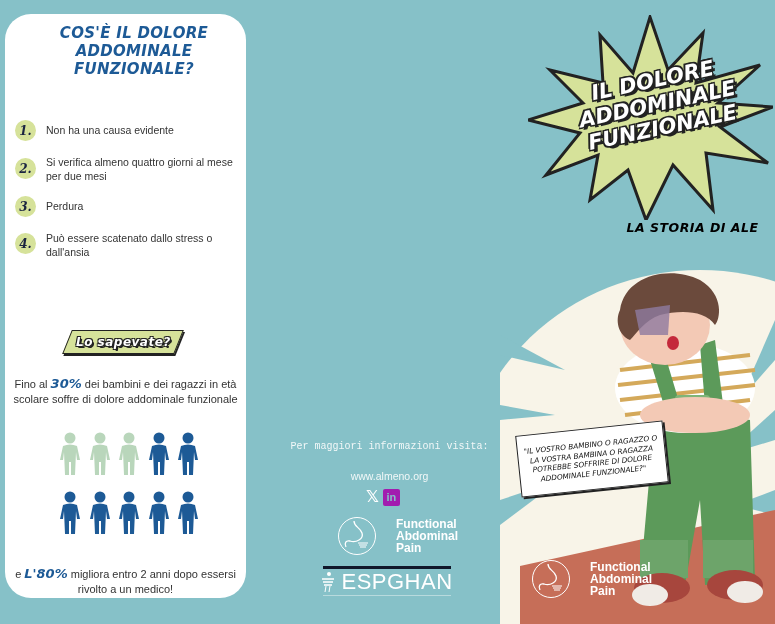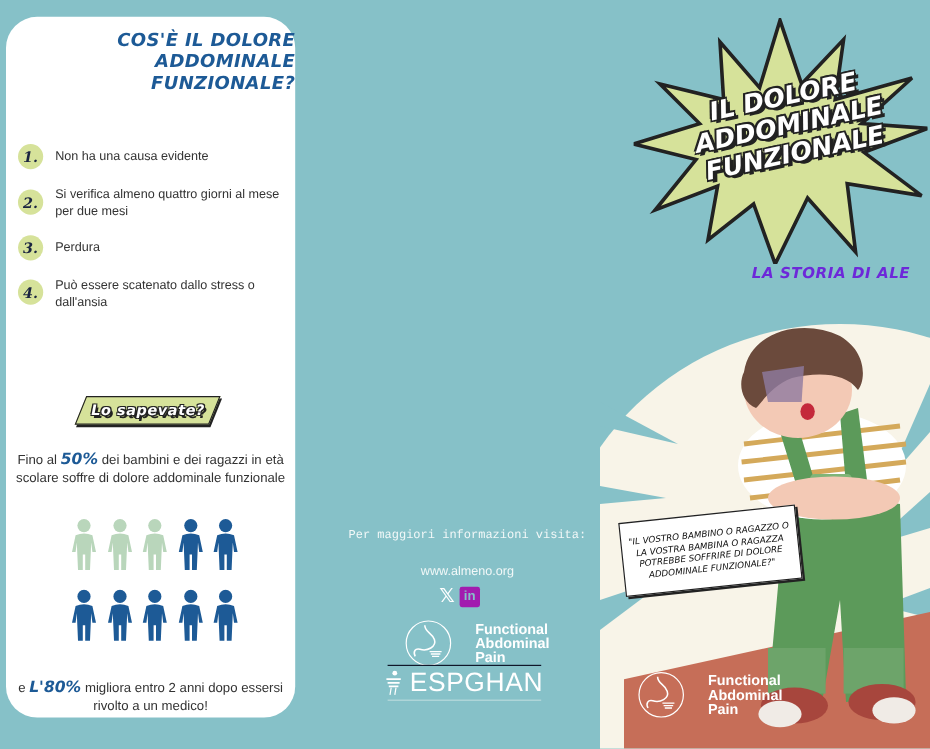--- a/index.html
+++ b/index.html
@@ -5,21 +5,21 @@
   * { box-sizing: border-box; margin: 0; padding: 0; }
   html, body { width: 775px; height: 624px; overflow: hidden; }
   body { background: #86c1c8; font-family: "Liberation Sans", sans-serif; position: relative; }
 
   
   .card {
     position: absolute; left: 5px; top: 14px; width: 241px; height: 584px;
     background: #ffffff; border-radius: 26px;
   }
   .card-title {
-    position: absolute; left: 0; top: 10px; width: 241px; text-align: right;
+    position: absolute; left: 0; top: 10px; width: 241px; text-align: center;
     font-family: "DejaVu Sans", sans-serif; font-weight: bold; font-style: italic;
     font-size: 15px; line-height: 18px; color: #1d5a96; letter-spacing: 0.3px;
     text-transform: uppercase;
     padding-left: 17px;
   }
   .intro {
     position: absolute; left: 7px; top: 64px; width: 230px;
     font-size: 12px; line-height: 16px; font-weight: bold; color: #222;
   }
   .list-item { position: absolute; left: 10px; width: 225px; display: flex; align-items: flex-start; }
@@ -71,40 +71,40 @@
   .socials { position: absolute; left: 366px; top: 488px; display: flex; gap: 4px; align-items: center; }
   .x-icon { font-family: "DejaVu Sans", sans-serif; font-weight: bold; font-size: 16px; color: #fff; line-height: 18px; }
   .in-icon {
     width: 17px; height: 17px; background: #a21caf; border-radius: 2px; color: #86c1c8;
     font-weight: bold; font-size: 11px; display: flex; align-items: center; justify-content: center;
   }
   .fap-logo { position: absolute; display: flex; align-items: center; }
   .fap-circle { width: 38px; height: 38px; border: 1.5px solid #fff; border-radius: 50%; position: relative; }
   .fap-text { margin-left: 20px; color: #fff; font-weight: bold; font-size: 12px; line-height: 12px; }
   .espghan {
-    position: absolute; left: 323px; top: 554px; width: 128px; height: 30px;
-    border-top: 1px solid #0f172a; border-bottom: 1px solid #b8dadd;
+    position: absolute; left: 323px; top: 566px; width: 128px; height: 30px;
+    border-top: 3px solid #0f172a; border-bottom: 1px solid #b8dadd;
     display: flex; align-items: center; justify-content: center; gap: 6px;
   }
   .espghan-text { color: #fff; font-size: 22px; letter-spacing: 0.5px; }
   .espghan-icon { width: 14px; height: 22px; position: relative; }
 
   
   .burst { position: absolute; left: 528px; top: 15px; width: 245px; height: 205px; }
   .burst-title {
     position: absolute; left: 555px; top: 68px; width: 205px; text-align: center;
     transform: rotate(-12deg); transform-origin: center;
     font-family: "DejaVu Sans", sans-serif; font-weight: bold; font-style: italic;
     font-size: 21px; line-height: 24px; color: #fff; text-transform: uppercase;
     text-shadow: -1.5px -1.5px 0 #222, 1.5px -1.5px 0 #222, -1.5px 1.5px 0 #222, 1.5px 1.5px 0 #222, 3px 3px 0 #222;
   }
   .subtitle {
     position: absolute; left: 610px; top: 220px; width: 165px; text-align: center;
     font-family: "DejaVu Sans", sans-serif; font-weight: bold; font-style: italic;
-    font-size: 12.5px; color: #6d28d9; text-transform: uppercase; letter-spacing: 0.5px;
+    font-size: 12.5px; color: #000000; text-transform: uppercase; letter-spacing: 0.5px;
   }
   .scene { position: absolute; left: 500px; top: 240px; width: 275px; height: 384px; }
   .quote-box {
     position: absolute; left: 518px; top: 428px; width: 148px; height: 62px;
     background: #fff; border: 1.5px solid #222; box-shadow: 2px 2px 0 #222;
     transform: rotate(-6deg); display: flex; align-items: center; justify-content: center;
   }
   .quote-text {
     font-family: "DejaVu Sans", sans-serif; font-style: italic; font-size: 7.3px;
     line-height: 9.5px; text-align: center; color: #111; text-transform: uppercase; padding: 0 4px;
@@ -132,21 +132,21 @@
     <div class="num-badge" style="margin-top:5px">4.</div>
     <div class="list-text">Può essere scatenato dallo stress o dall'ansia</div>
   </div>
 
 
   <div class="lo-sapevate">
     <span>Lo sapevate?</span>
   </div>
 
   <div class="stat1">
-    <span>Fino al </span><span class="big-pct">50%</span><span> dei bambini e dei ragazzi in età scolare soffre di dolore addominale funzionale</span>
+    <span>Fino al </span><span class="big-pct">30%</span><span> dei bambini e dei ragazzi in età scolare soffre di dolore addominale funzionale</span>
   </div>
 
   <div class="people-row" id="row1" style="top:418px">
       <svg class="person" viewBox="0 0 22 44">
         <circle cx="11" cy="6" r="5.5" fill="#b9d6bb"></circle>
         <path d="M4 14 Q11 11 18 14 L21 28 L18 28 L17 20 L16 43 L12 43 L12 30 L10 30 L10 43 L6 43 L5 20 L4 28 L1 28 Z" fill="#b9d6bb"></path>
       </svg>
       <svg class="person" viewBox="0 0 22 44">
         <circle cx="11" cy="6" r="5.5" fill="#b9d6bb"></circle>
         <path d="M4 14 Q11 11 18 14 L21 28 L18 28 L17 20 L16 43 L12 43 L12 30 L10 30 L10 43 L6 43 L5 20 L4 28 L1 28 Z" fill="#b9d6bb"></path>

